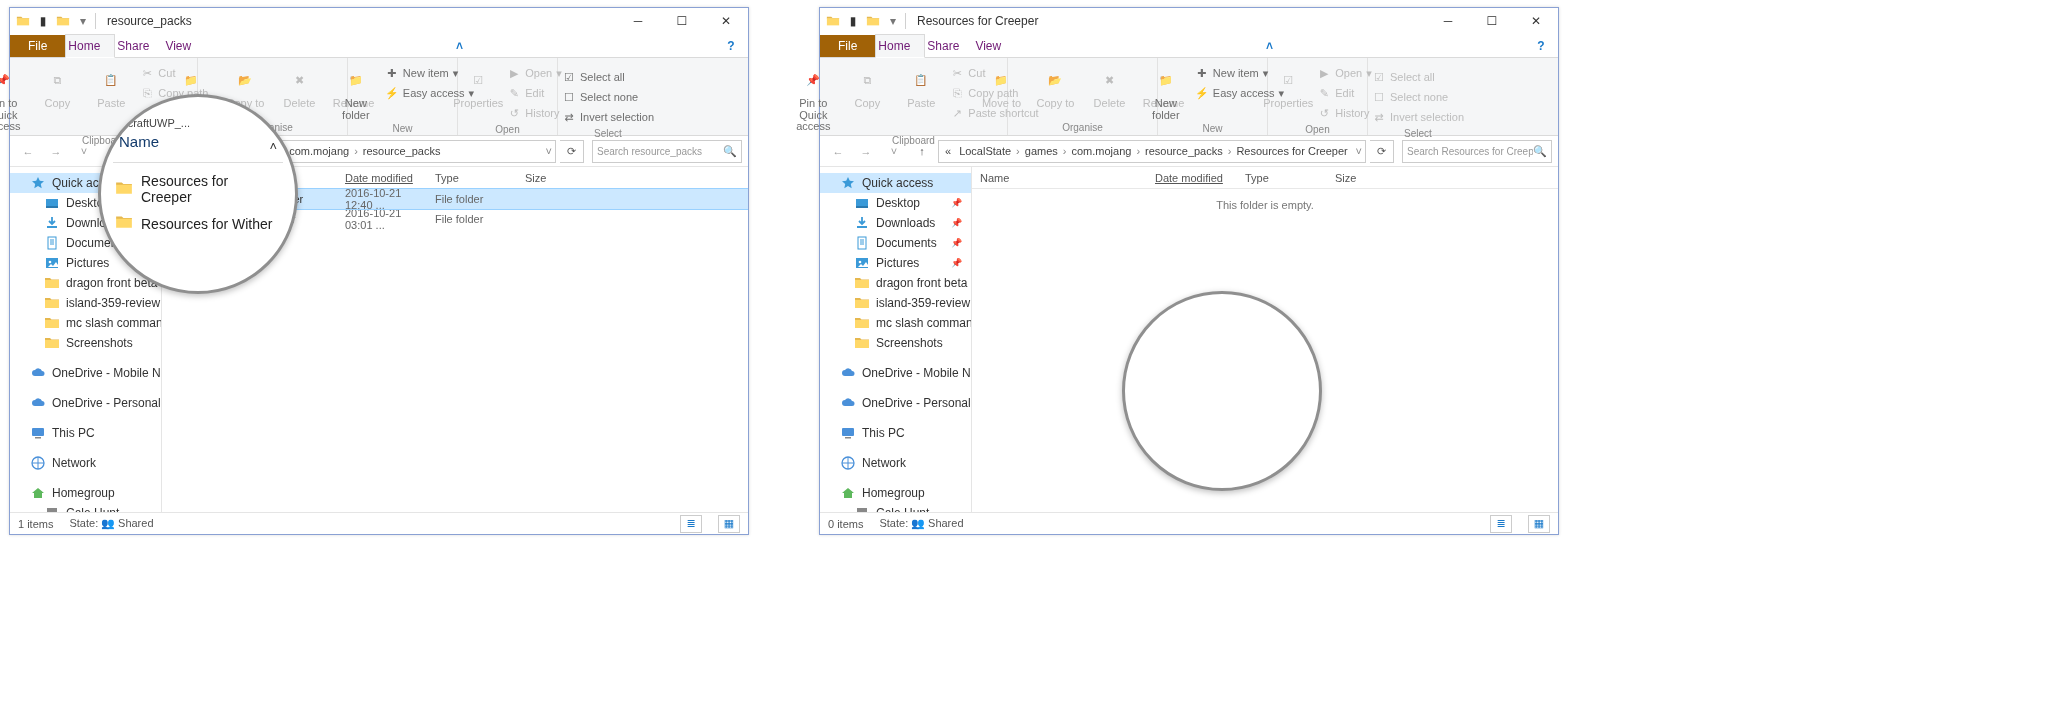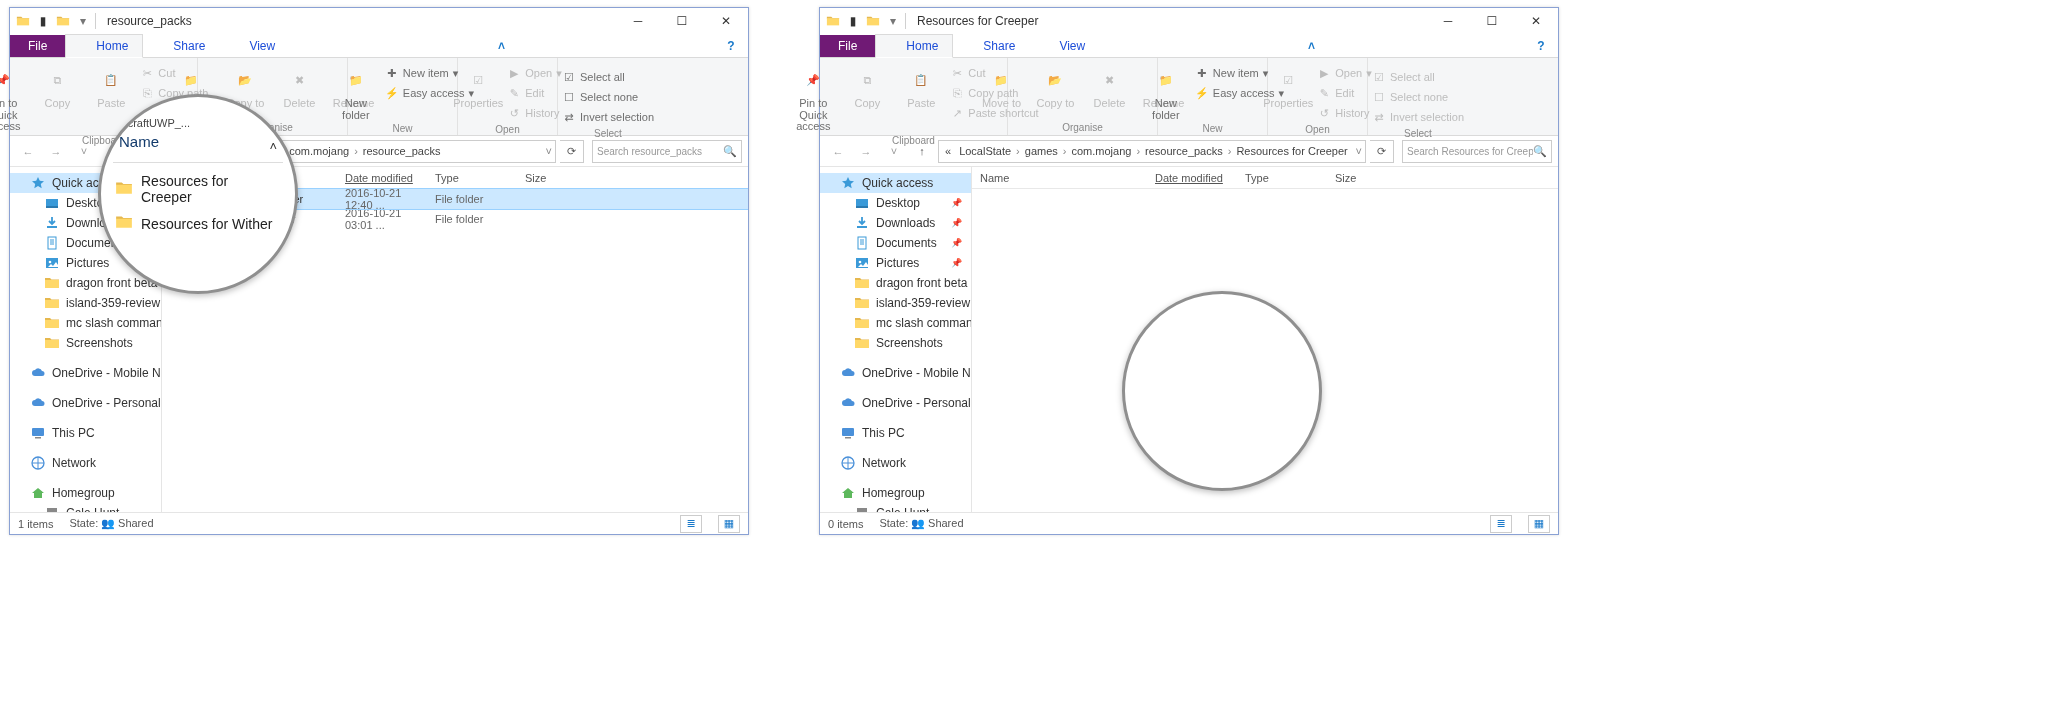--- a/index.html
+++ b/index.html
@@ -47,26 +47,26 @@
   
   .tabs {
     height: 24px;
     background: #fff;
     display:flex;
     align-items:flex-end;
     border-bottom:1px solid #dadada;
     font-size:12px;
   }
   .tabs .tab {
-    padding: 4px 14px 4px 30px;
-    color:#1d4ed8;
+    padding: 4px 14px 4px 2px;
+    color:#701a75;
     cursor:default;
   }
   .tabs .tab.file {
-    background:#701a75;
+    background:#a16207;
     color:#fff;
     padding: 4px 18px;
   }
   .tabs .tab.active {
     border-top:1px solid #dadada;
     border-left:1px solid #dadada;
     border-right:1px solid #dadada;
     border-bottom:1px solid #fff;
     margin-bottom:-1px;
     background:#f5f6f7;
@@ -947,20 +947,21 @@
         </div>
     </div>
 
     <div class="content">
       <div class="cols">
         <div class="col c-name">Name</div>
         <div class="col c-date">Date modified</div>
         <div class="col c-type">Type</div>
         <div class="col c-size">Size</div>
       </div>
+      <div class="empty">This folder is empty.</div>
 
       <div class="magnifier mag2"></div>
     </div>
   </div>
 
   <div class="status">
     <span>0 items</span>
     <span><span>State:</span> <span style="color:#5a9">👥</span> <span>Shared</span></span>
     <span class="spacer"></span>
     <div class="viewbtn">≣</div>

